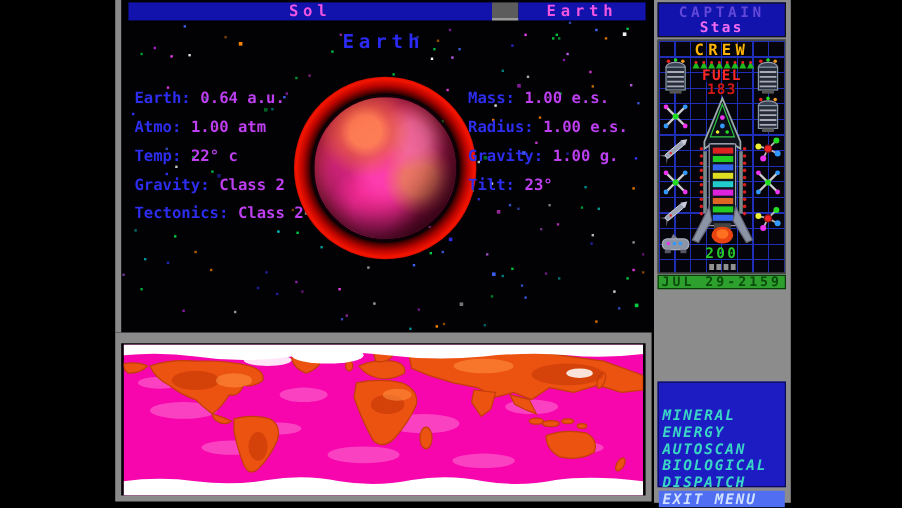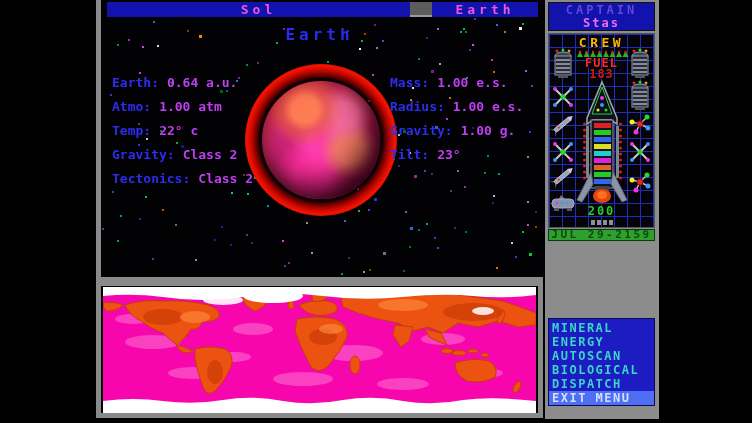--- a/index.html
+++ b/index.html
@@ -71,21 +71,21 @@
   #crew-label{top:159px;font-size:12px;letter-spacing:2.5px;color:var(--crew-color);}
   #crew-value{top:170px;font-size:12px;letter-spacing:2px;color:var(--crew-color);}
   #crew-blocks{position:absolute;top:183px;left:0;width:100%;text-align:center;line-height:5px;}
   #crew-blocks span{display:inline-block;width:4px;height:5px;background:#909090;margin:0 1px;}
 
   #date-bar{position:absolute;left:3px;top:229px;width:107px;height:12px;background:var(--date-bg);
     border:1px solid #0b3b0b;box-sizing:border-box;text-align:center;
     color:var(--date-text);font-size:11px;line-height:10px;letter-spacing:2.5px;}
 
   #menu-box{position:absolute;left:3px;top:318px;width:107px;height:88px;background:var(--menu-bg);
-    border:1px solid #0a0a56;box-sizing:border-box;padding-top:2px;}
+    border:1px solid #0a0a56;box-sizing:border-box;padding-top:20px;font-style:italic;}
   .menu-item{height:14px;line-height:14px;padding-left:3px;color:var(--menu-text);
     font-size:12px;letter-spacing:1.5px;white-space:nowrap;}
   .menu-item.selected{background:var(--menu-selected-bg);color:var(--menu-selected-text);}
 </style>
 </head>
 <body>
 
 <div id="screen">
 
   <div id="viewport">

